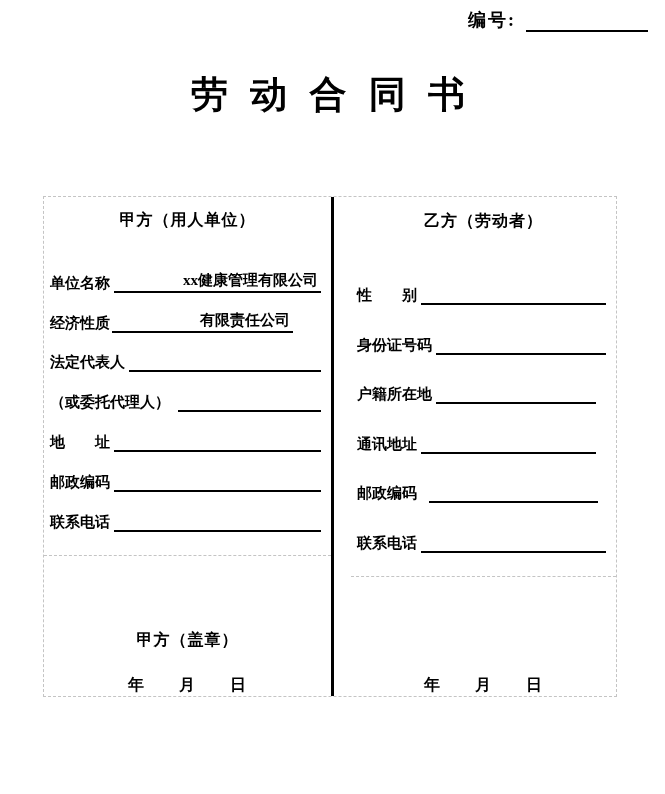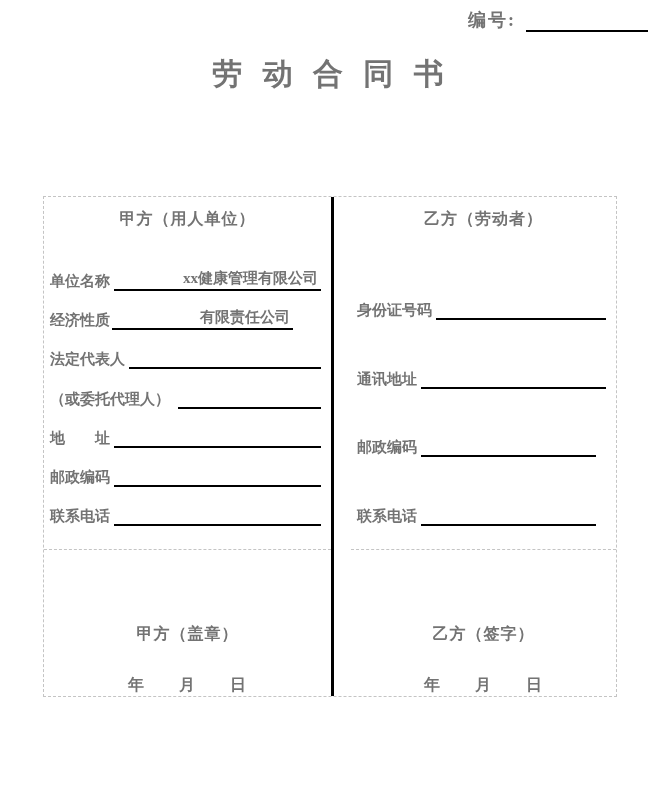--- a/index.html
+++ b/index.html
@@ -5,21 +5,21 @@
   html, body {
     margin: 0;
     padding: 0;
     background: #ffffff;
   }
   .page {
     position: relative;
     width: 656px;
     height: 794px;
     background: #ffffff;
-    color: #737373;
+    color: #000000;
     font-family: "Liberation Serif", "DejaVu Serif", serif;
     overflow: hidden;
   }
 
   
   .doc-number {
     position: absolute;
     top: 9px;
     right: 8px;
     display: flex;
@@ -34,28 +34,28 @@
   .doc-number .blank {
     width: 122px;
     height: 21px;
     margin-left: 10px;
     border-bottom: 2px solid #000;
   }
 
   
   .title {
     position: absolute;
-    top: 54px;
+    top: 70px;
     left: 0;
     width: 100%;
     margin: 0;
     text-align: center;
     font-family: "Liberation Sans", "DejaVu Sans", sans-serif;
     font-weight: bold;
-    font-size: 30px;
+    font-size: 37px;
     letter-spacing: 6px;
     padding-left: 6px;
     box-sizing: border-box;
     white-space: pre;
   }
 
   
   .form-table {
     position: absolute;
     left: 43px;
@@ -138,21 +138,21 @@
     border-top: 1px dashed #c4c4c4;
     box-sizing: border-box;
     display: flex;
     flex-direction: column;
     align-items: center;
     padding-top: 74px;
     font-weight: bold;
     font-size: 16px;
   }
   .sig-label { white-space: pre; letter-spacing: 1px; }
-  .sig-date  { margin-top: 30px; white-space: pre; letter-spacing: 1px; }
+  .sig-date  { margin-top: 24px; white-space: pre; letter-spacing: 1px; }
 </style>
 </head>
 <body>
 
 <div class="page">
 
   <div class="doc-number">
     <span class="lbl">编号:</span>
     <span class="blank"></span>
   </div>
@@ -211,44 +211,55 @@
       <div class="signature">
         <div class="sig-label">甲方（盖章）</div>
         <div class="sig-date">年　　月　　日</div>
       </div>
     </div>
 
     <div class="col col-b">
       <div class="col-header">乙方（劳动者）</div>
       <div class="fields">
         <div class="field-row">
+          <span class="flabel">性　　别</span>
+          <span class="fline">
+              <span class="fvalue"></span>
+            </span>
+        </div>
+        <div class="field-row">
           <span class="flabel">身份证号码</span>
           <span class="fline">
               <span class="fvalue"></span>
             </span>
         </div>
         <div class="field-row">
+          <span class="flabel">户籍所在地</span>
+          <span class="fline">
+              <span class="fvalue"></span>
+            </span>
+        </div>
+        <div class="field-row">
           <span class="flabel">通讯地址</span>
           <span class="fline">
               <span class="fvalue"></span>
             </span>
         </div>
         <div class="field-row">
           <span class="flabel">邮政编码</span>
           <span class="fline">
               <span class="fvalue"></span>
             </span>
         </div>
         <div class="field-row">
           <span class="flabel">联系电话</span>
           <span class="fline">
               <span class="fvalue"></span>
             </span>
         </div>
       </div>
       <div class="signature">
-        <div class="sig-label">乙方（签字）</div>
         <div class="sig-date">年　　月　　日</div>
       </div>
     </div>
   </div>
 
 </div>
 
 </body></html>

